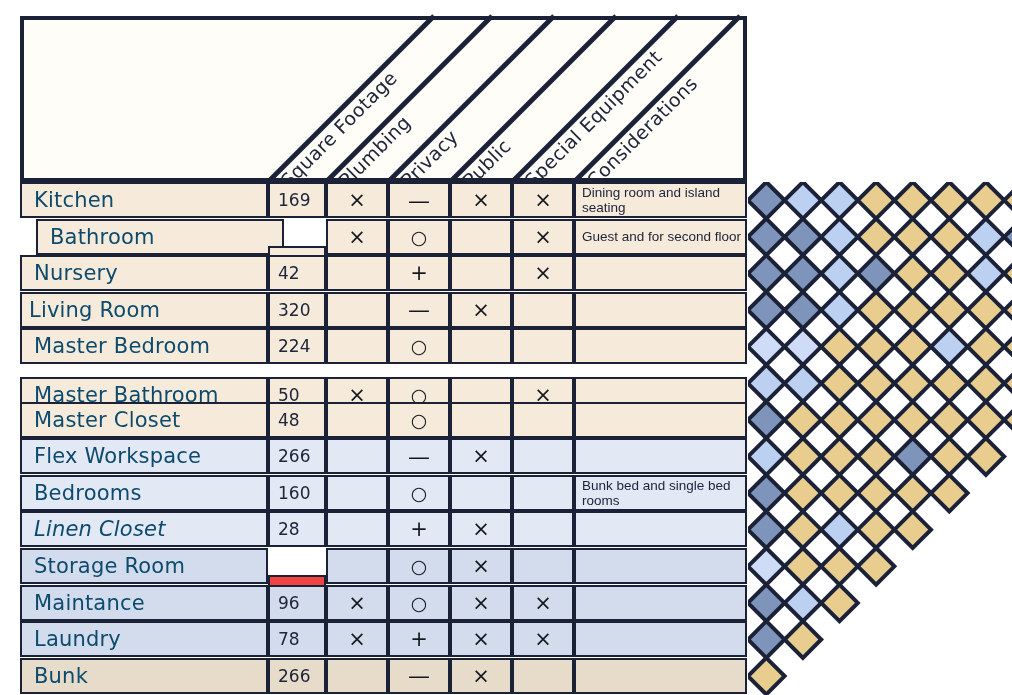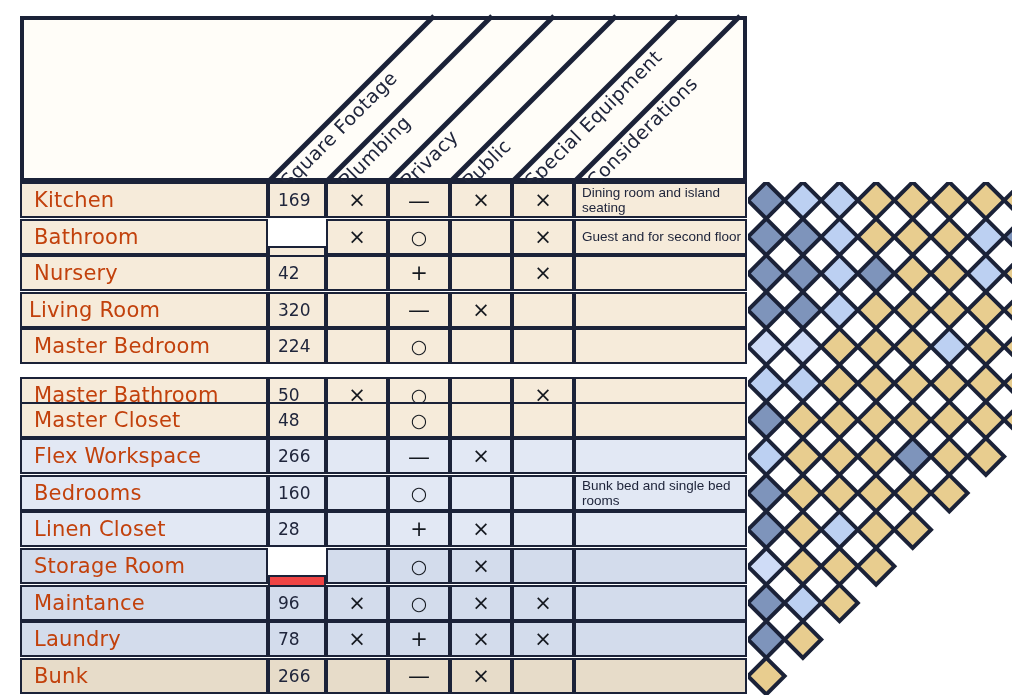--- a/index.html
+++ b/index.html
@@ -49,21 +49,21 @@
     height:36px;
     width:727px;
   }
   .cell{
     position:absolute;top:0;height:36px;
     box-sizing:border-box;
     border:2px solid #1b2238;
     display:flex;align-items:center;
     overflow:hidden;
   }
-  .c-name{left:0;width:248px;padding-left:12px;font-size:21px;color:#c2410c;
+  .c-name{left:0;width:248px;padding-left:12px;font-size:21px;color:#0c4a6e;
           font-family:"DejaVu Sans", sans-serif;letter-spacing:.2px;}
   .c-sqft{left:248px;width:58px;padding-left:8px;font-size:17px;color:#20263c;
           font-family:"DejaVu Sans", sans-serif;}
   .c-sym {width:62px;justify-content:center;font-size:21px;color:#14181f;
           font-family:"DejaVu Sans", sans-serif;}
   .c-plumb{left:306px;}
   .c-priv {left:368px;}
   .c-pub  {left:430px;}
   .c-spec {left:492px;}
   .c-note {left:554px;width:173px;padding-left:6px;font-size:13.5px;color:#20263c;
@@ -108,21 +108,21 @@
       <div class="trow" style="top: 0px;">
         <div class="cell c-name" style="background: rgb(246, 235, 218);">Kitchen</div>
         <div class="cell c-sqft" style="background: rgb(246, 235, 218);">169</div>
         <div class="cell c-sym c-plumb sym-x" style="background: rgb(246, 235, 218);"></div>
         <div class="cell c-sym c-priv sym-d" style="background: rgb(246, 235, 218);"></div>
         <div class="cell c-sym c-pub sym-x" style="background: rgb(246, 235, 218);"></div>
         <div class="cell c-sym c-spec sym-x" style="background: rgb(246, 235, 218);"></div>
         <div class="cell c-note" style="background: rgb(246, 235, 218);">Dining room and island seating</div>
       </div>
       <div class="trow" style="top: 36.6px;">
-        <div class="cell c-name" style="background: rgb(246, 235, 218);">Bathroom</div>
+        <div class="cell c-name" style="background: rgb(246, 235, 218); margin-left: 16px;">Bathroom</div>
         <div class="cell c-sqft" style="background: rgb(246, 235, 218); margin-top: 27px;">40</div>
         <div class="cell c-sym c-plumb sym-x" style="background: rgb(246, 235, 218);"></div>
         <div class="cell c-sym c-priv sym-o" style="background: rgb(246, 235, 218);"></div>
         <div class="cell c-sym c-pub" style="background: rgb(246, 235, 218);"></div>
         <div class="cell c-sym c-spec sym-x" style="background: rgb(246, 235, 218);"></div>
         <div class="cell c-note" style="background: rgb(246, 235, 218);">Guest and for second floor</div>
       </div>
       <div class="trow" style="top: 73.2px;">
         <div class="cell c-name" style="background: rgb(246, 235, 218);">Nursery</div>
         <div class="cell c-sqft" style="background: rgb(246, 235, 218);">42</div>
@@ -180,21 +180,21 @@
       <div class="trow" style="top: 292.8px;">
         <div class="cell c-name" style="background: rgb(226, 232, 244);">Bedrooms</div>
         <div class="cell c-sqft" style="background: rgb(226, 232, 244);">160</div>
         <div class="cell c-sym c-plumb" style="background: rgb(226, 232, 244);"></div>
         <div class="cell c-sym c-priv sym-o" style="background: rgb(226, 232, 244);"></div>
         <div class="cell c-sym c-pub" style="background: rgb(226, 232, 244);"></div>
         <div class="cell c-sym c-spec" style="background: rgb(226, 232, 244);"></div>
         <div class="cell c-note" style="background: rgb(226, 232, 244);">Bunk bed and single bed rooms</div>
       </div>
       <div class="trow" style="top: 329.4px;">
-        <div class="cell c-name" style="background: rgb(226, 232, 244);">Linen Closet</div>
+        <div class="cell c-name" style="background: rgb(226, 232, 244); font-style: italic;">Linen Closet</div>
         <div class="cell c-sqft" style="background: rgb(226, 232, 244);">28</div>
         <div class="cell c-sym c-plumb" style="background: rgb(226, 232, 244);"></div>
         <div class="cell c-sym c-priv sym-p" style="background: rgb(226, 232, 244);"></div>
         <div class="cell c-sym c-pub sym-x" style="background: rgb(226, 232, 244);"></div>
         <div class="cell c-sym c-spec" style="background: rgb(226, 232, 244);"></div>
         <div class="cell c-note" style="background: rgb(226, 232, 244);"></div>
       </div>
       <div class="trow" style="top: 366px;">
         <div class="cell c-name" style="background: rgb(211, 220, 236);">Storage Room</div>
         <div class="cell c-sqft" style="background: #ef4444; margin-top: 27px;">318</div>

